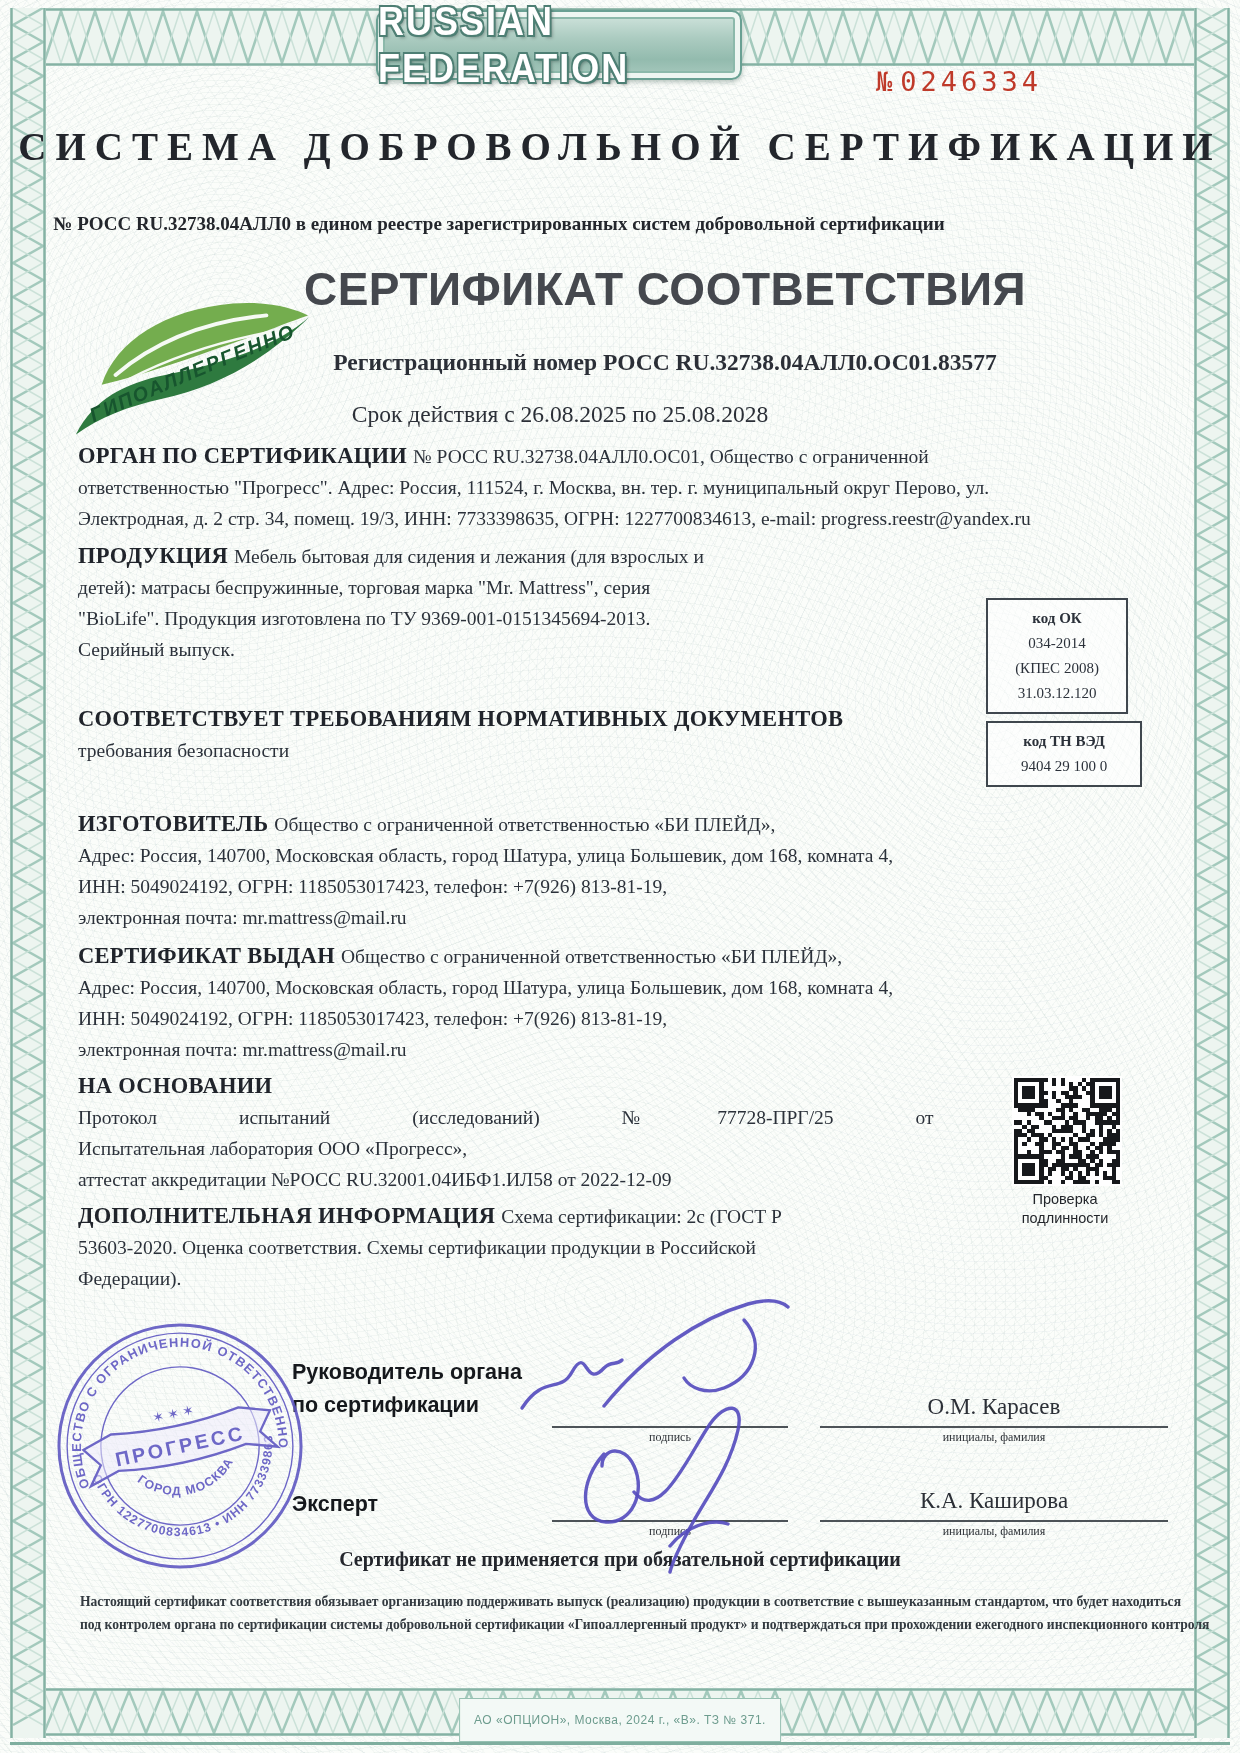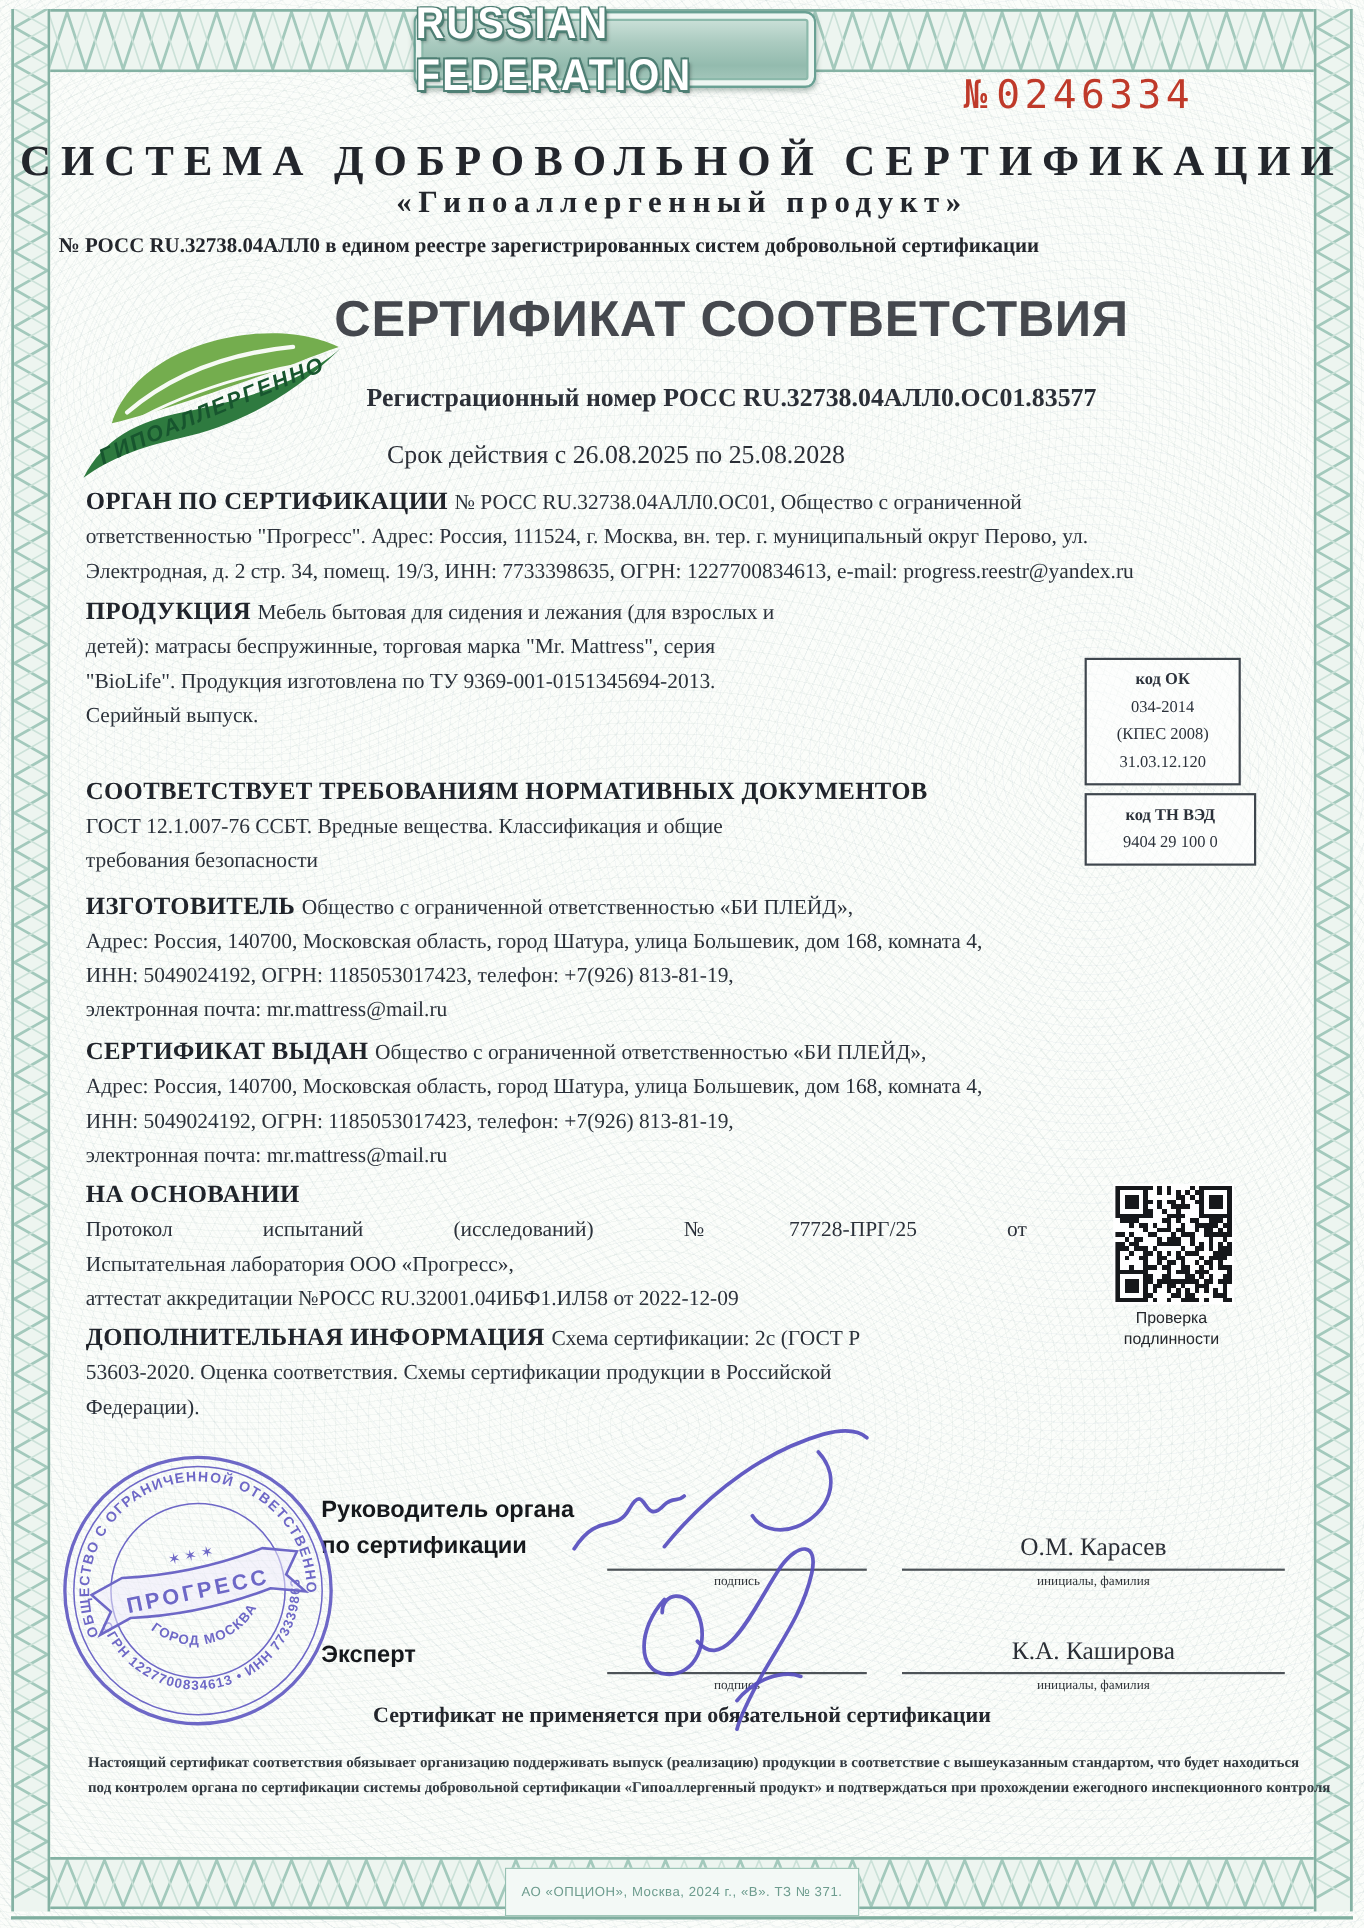--- a/index.html
+++ b/index.html
@@ -28,21 +28,21 @@
     border:2px solid #69a093;
     box-shadow:inset 0 0 0 5px #eef6f2, inset 0 0 0 7px #8cb9ab, 0 2px 5px rgba(50,80,70,.35);
     background:linear-gradient(180deg,#d3e6df 0%,#abcbc0 40%,#93bbae 72%,#a9cabf 100%);
   }
   .banner span{
     font-family:"Liberation Sans",sans-serif;font-weight:700;font-size:36px;letter-spacing:2px;
     color:#fff;transform:scaleY(1.12);
     text-shadow:2px 2px 0 #4e7f74,-1.5px -1.5px 0 #4e7f74,1.5px -1.5px 0 #4e7f74,-1.5px 1.5px 0 #4e7f74,3px 3px 3px rgba(0,0,0,.28);
   }
   .serial{position:absolute;left:876px;top:66px;z-index:2;font-family:"DejaVu Sans Mono",monospace;
-    font-size:36px;color:#bf3a2a;}
+    font-size:27px;color:#bf3a2a;}
   .serial .num{letter-spacing:4px;margin-left:8px;}
 
   
   .sys1{position:absolute;left:0;width:1240px;top:124px;text-align:center;z-index:2;
     font-size:39px;font-weight:600;letter-spacing:9px;color:#23262c;}
   .sys2{position:absolute;left:0;width:1240px;top:169px;text-align:center;z-index:2;
     font-size:28px;font-weight:600;letter-spacing:6px;color:#23262c;}
   .sys3{position:absolute;left:0;width:998px;top:213px;text-align:center;z-index:2;
     font-size:19px;font-weight:700;color:#23262c;}
 
@@ -178,21 +178,20 @@
 
   <div class="banner">
     <span>RUSSIAN FEDERATION</span>
   </div>
 
   <div class="serial">
     <span class="sign">№</span><span class="num">0246334</span>
   </div>
 
   <div class="sys1">СИСТЕМА ДОБРОВОЛЬНОЙ СЕРТИФИКАЦИИ</div>
-  <div class="sys2">«Гипоаллергенный продукт»</div>
   <div class="sys3">№ РОСС RU.32738.04АЛЛ0 в едином реестре зарегистрированных систем добровольной сертификации</div>
 
   <svg class="leaf" viewBox="0 0 250 148">
     <path class="lf-dark" d="M245,28 C200,72 152,98 97,110 C62,118 35,128 10,146 C28,110 60,94 100,86 C160,74 210,58 245,28 Z"></path>
     <path class="lf-light" d="M36,96 C50,52 100,20 168,14 C205,11 232,20 244,26 C220,34 198,44 168,54 C128,68 78,86 36,96 Z"></path>
     <path class="lf-vein" d="M50,86 C90,52 140,32 202,26" stroke-width="4"></path>
     <path class="lf-vein" d="M64,90 C110,66 162,50 220,40" stroke-width="2.5"></path>
     <defs>
       <path id="leafTextArc" d="M28,134 C80,110 150,80 240,44" fill="none"></path>
     </defs>
@@ -220,21 +219,20 @@
 
   <div class="code-box box-ok">
     <span class="cb-label">код ОК</span>
     <span class="ln">034-2014</span>
     <span class="ln">(КПЕС 2008)</span>
     <span class="ln">31.03.12.120</span>
   </div>
 
   <div class="sec sec-compliance">
     <span class="ln"><b class="h">СООТВЕТСТВУЕТ ТРЕБОВАНИЯМ НОРМАТИВНЫХ ДОКУМЕНТОВ</b></span>
-    <span class="ln">ГОСТ 12.1.007-76 ССБТ. Вредные вещества. Классификация и общие</span>
     <span class="ln">требования безопасности</span>
   </div>
 
   <div class="code-box box-tnved">
     <span class="cb-label">код ТН ВЭД</span>
     <span class="ln">9404 29 100 0</span>
   </div>
 
   <div class="sec sec-manufacturer">
     <span class="ln"><b class="h">ИЗГОТОВИТЕЛЬ</b><span>Общество с ограниченной ответственностью «БИ ПЛЕЙД»,</span></span>

